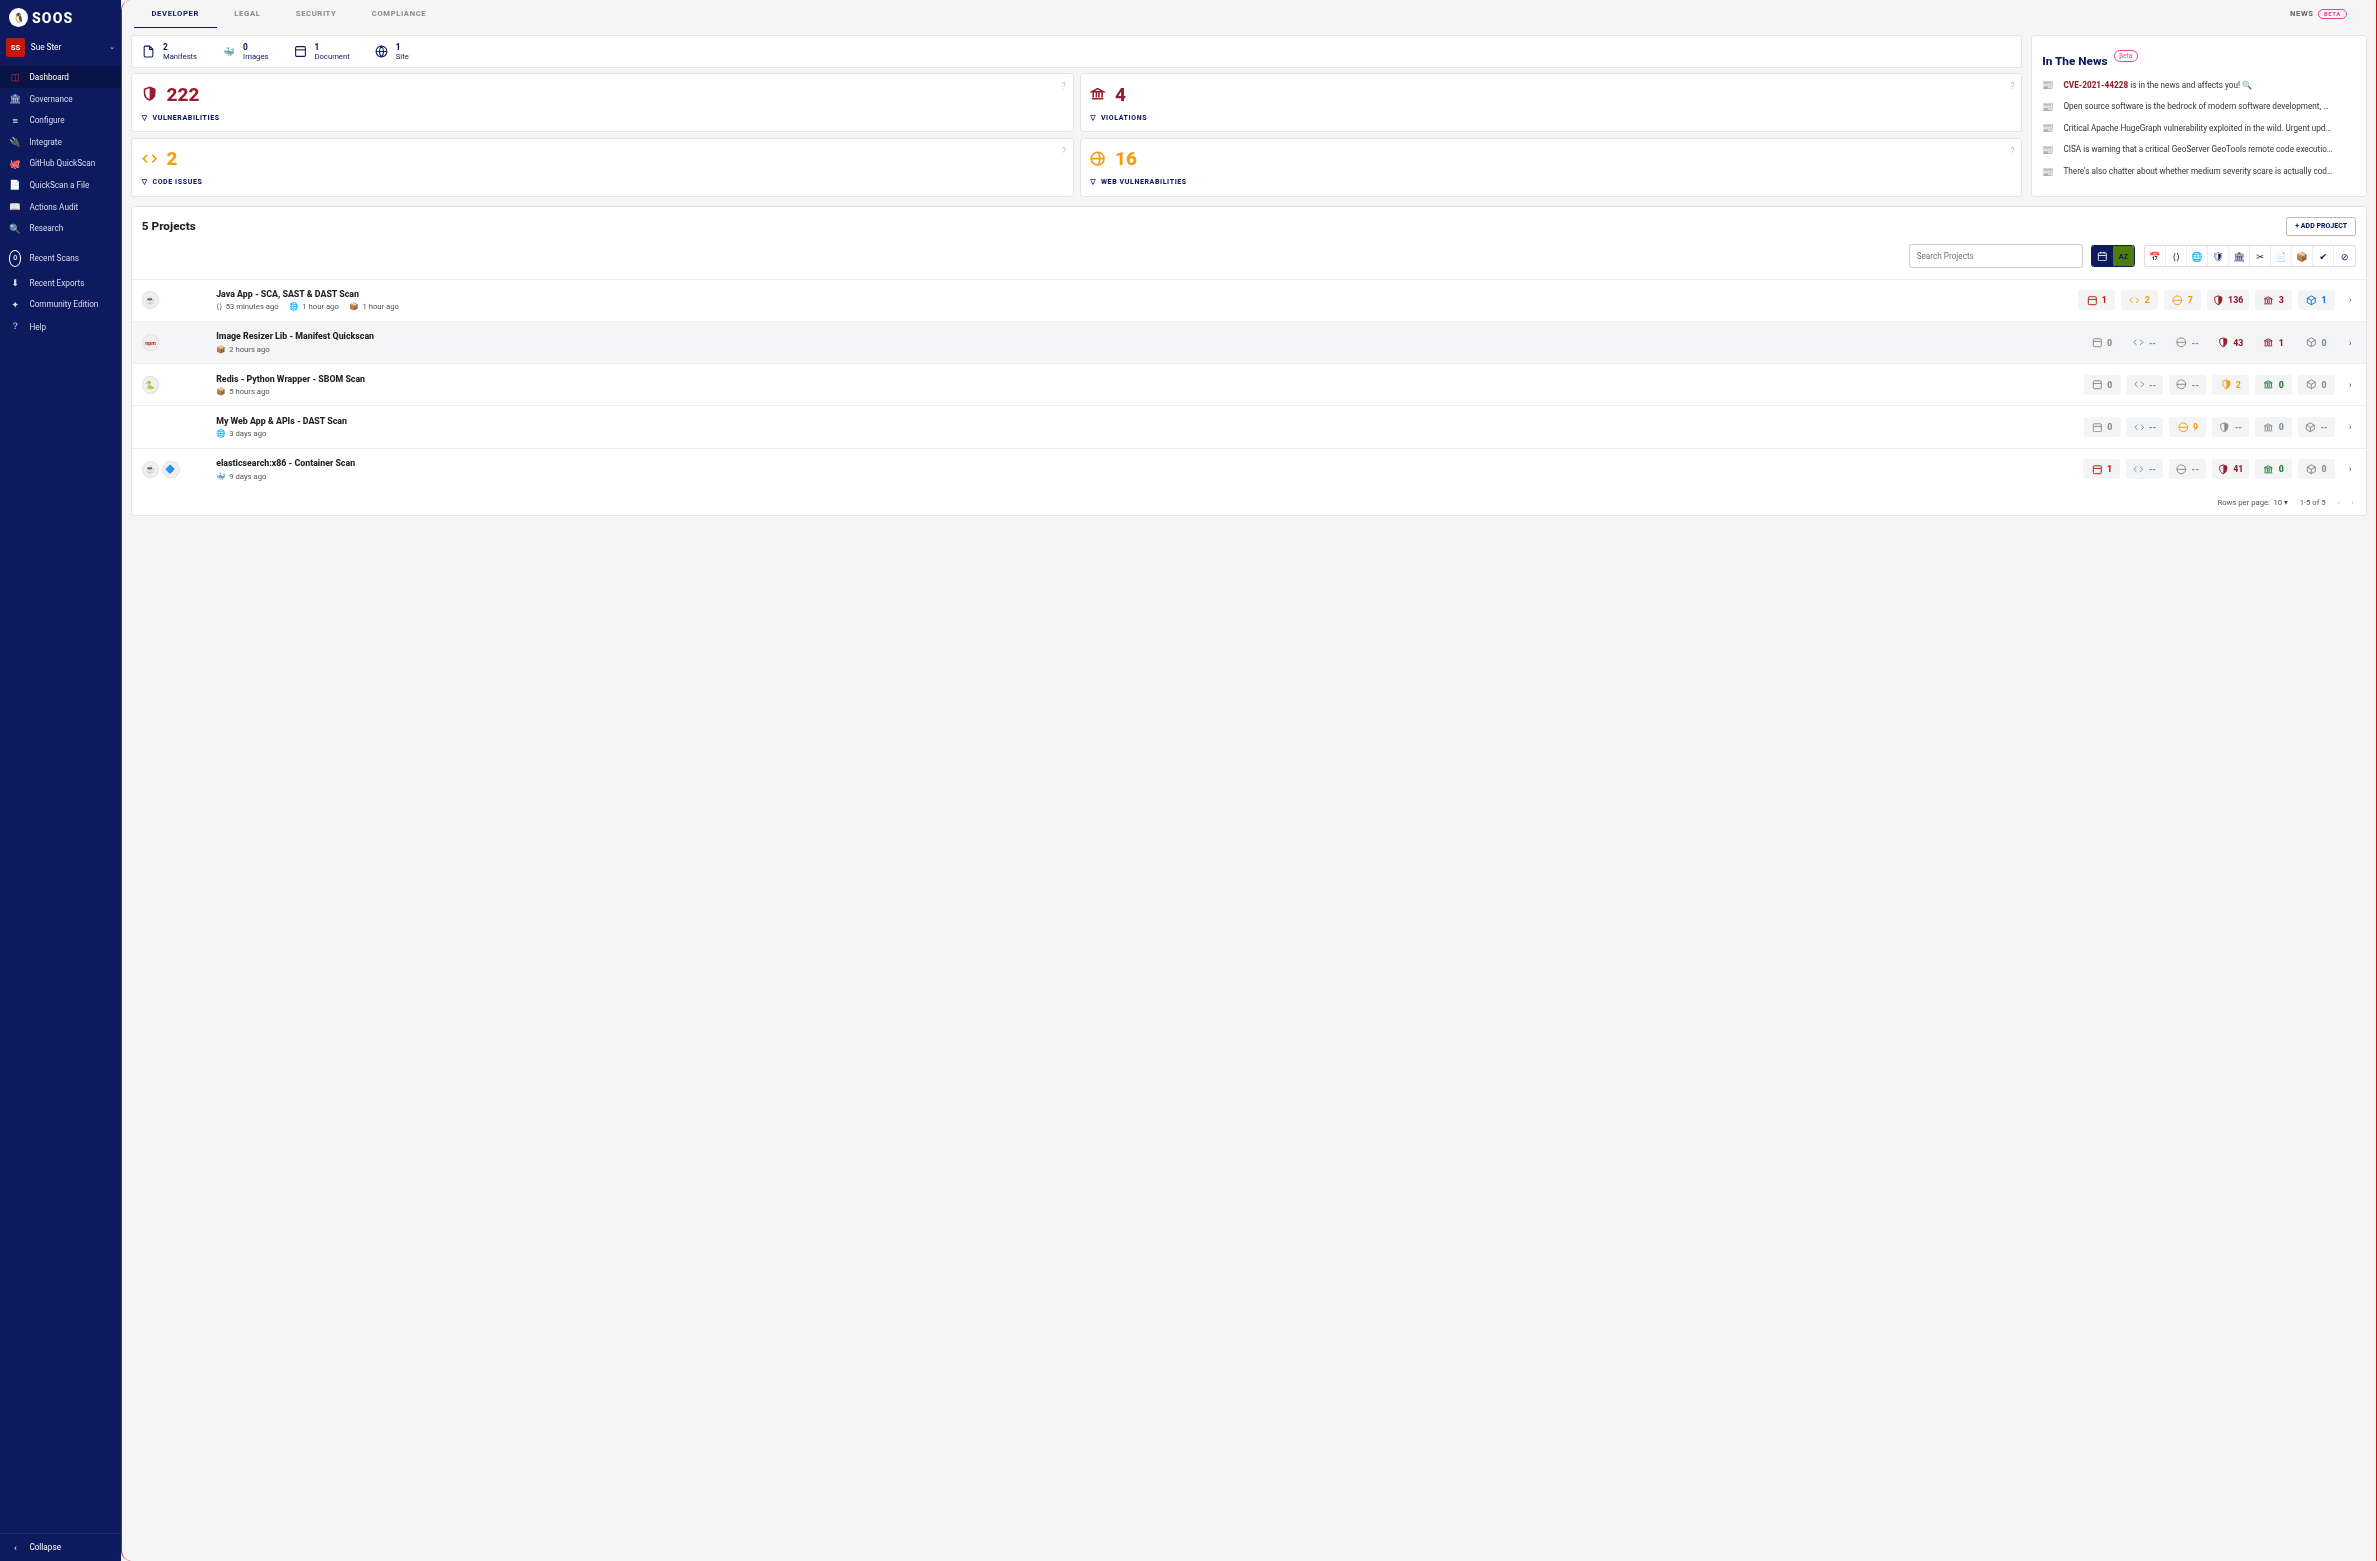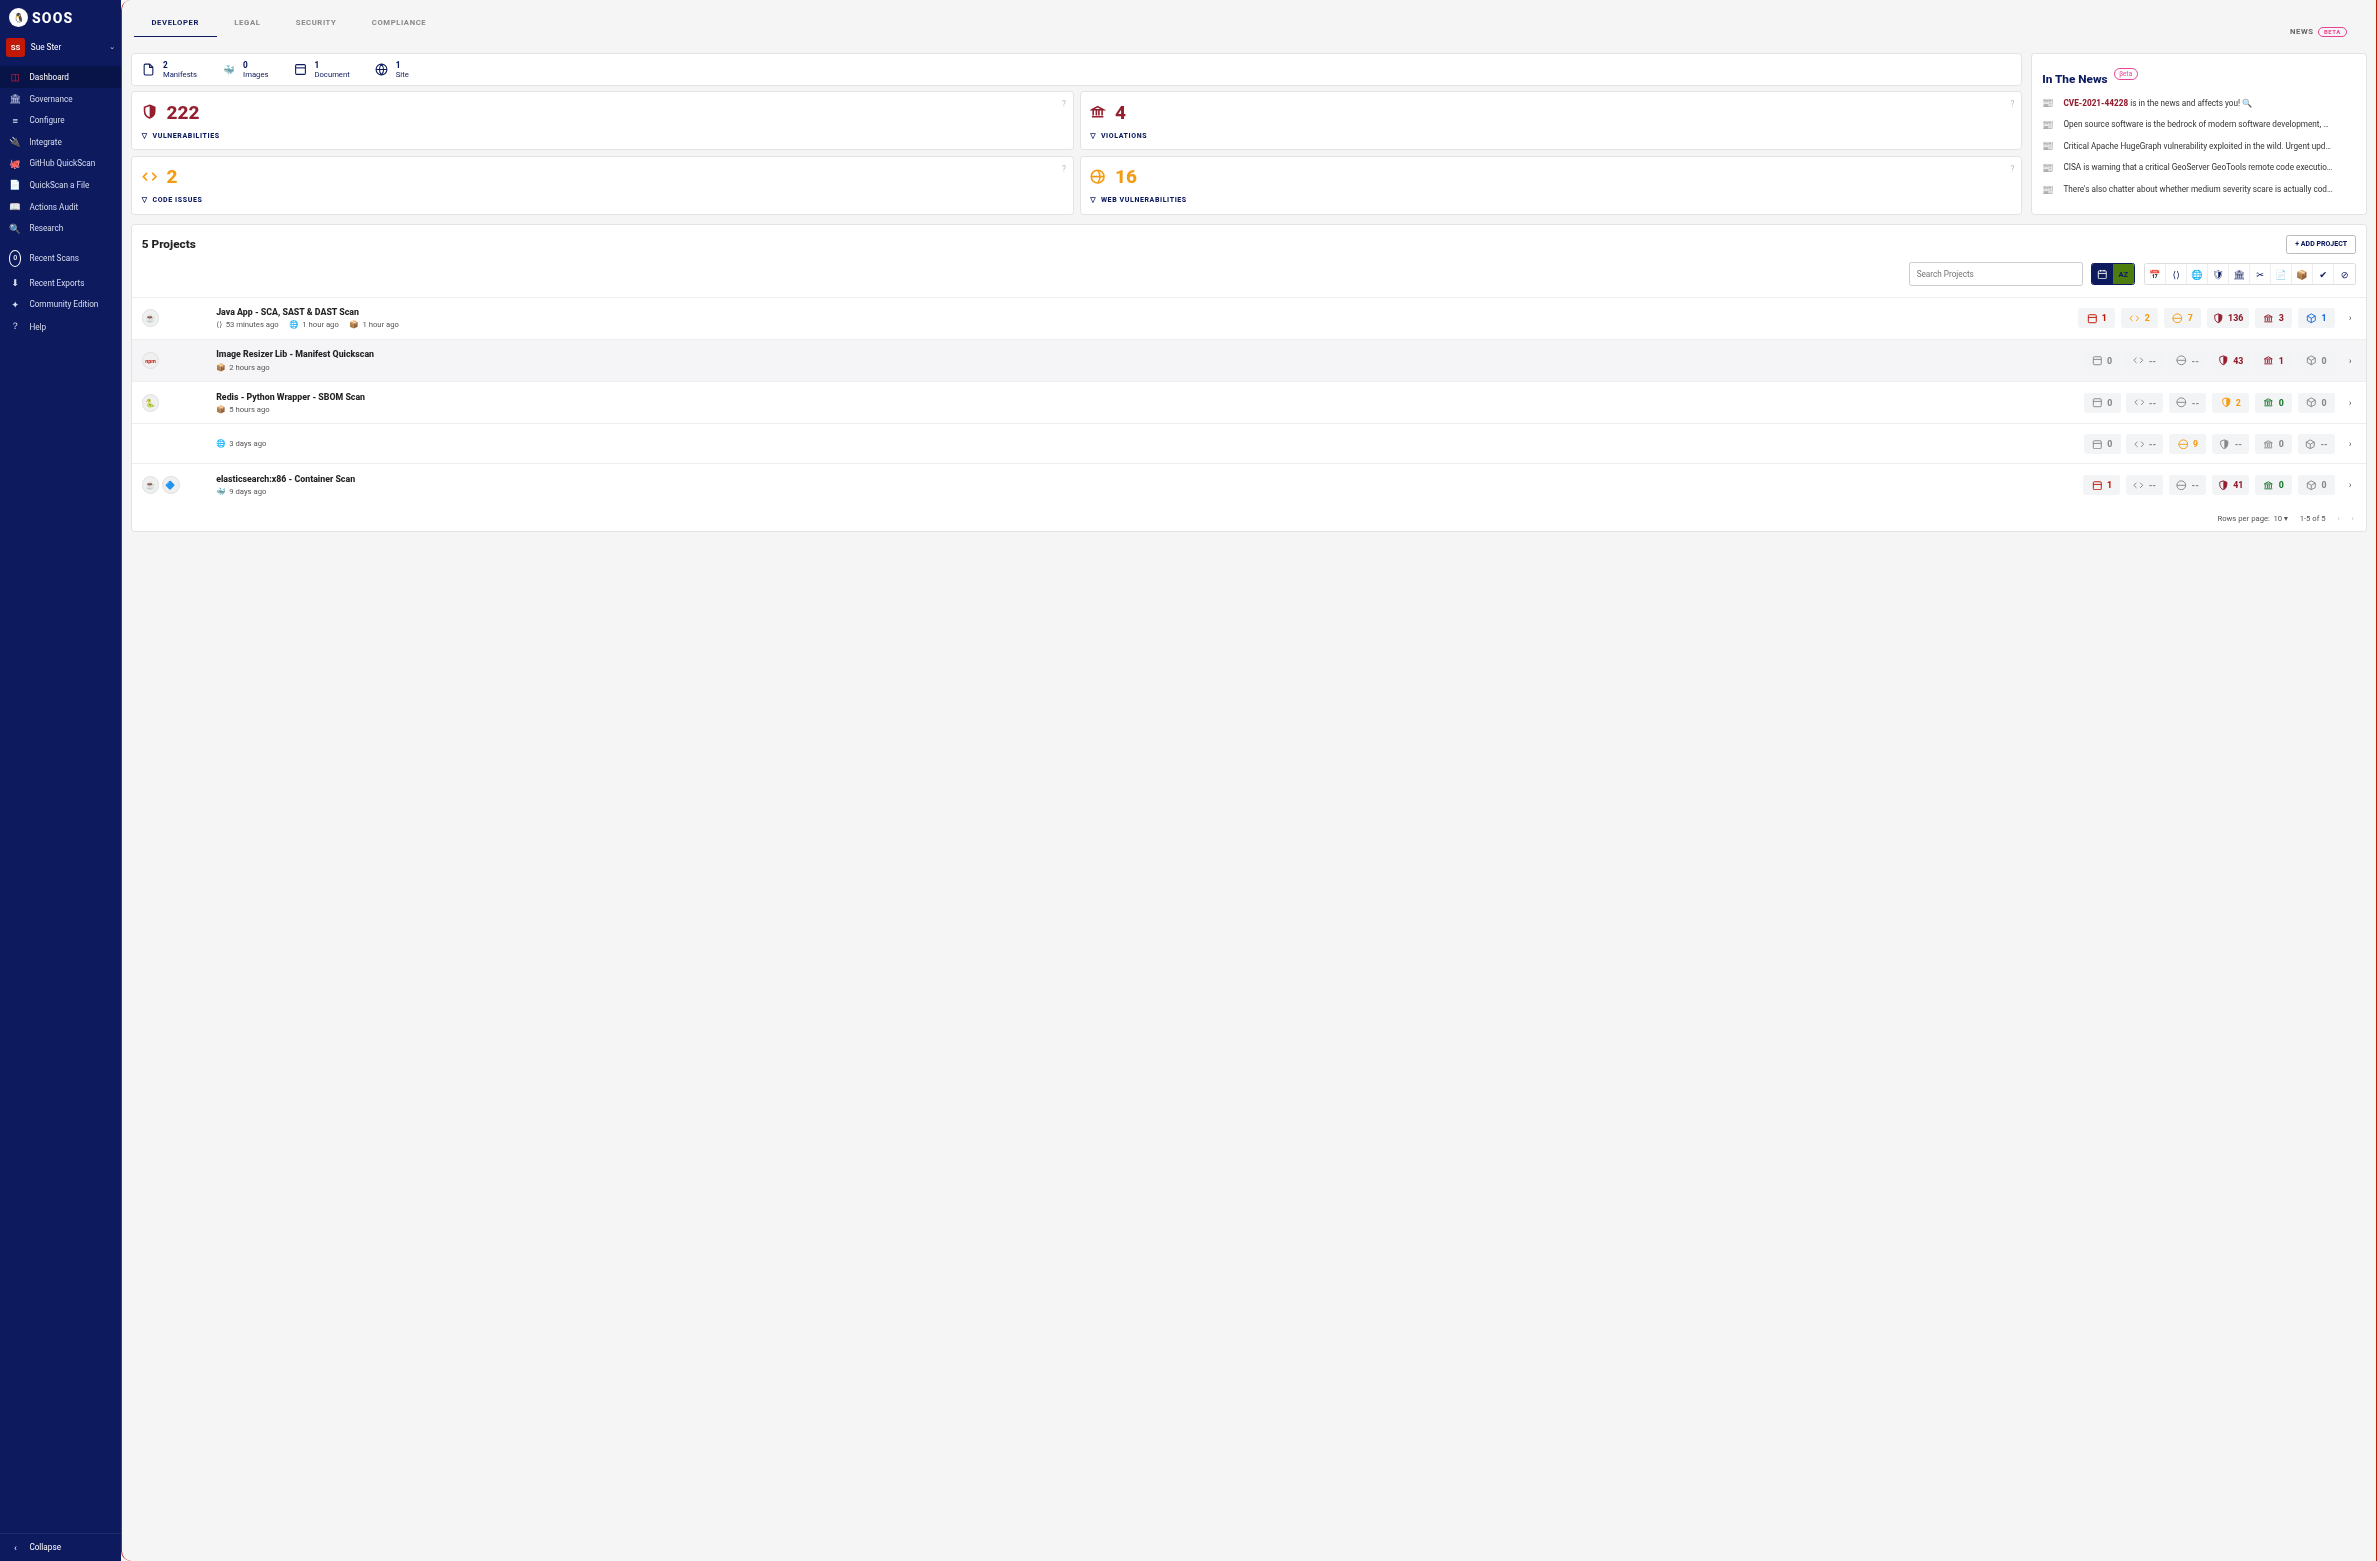--- a/index.html
+++ b/index.html
@@ -16,21 +16,21 @@
 .nav-item { display: flex; align-items: center; gap: 8.2px; padding: 5.3px 9.4px; font-size: 8.2px; cursor: pointer; color: #d8dcf0; }
 .nav-item.active { background: #081348; color: #fff; }
 .nav-item.active .nav-icon { color: #e5262f; }
 .nav-icon { width: 11.8px; display: inline-flex; justify-content: center; font-size: 9.4px; }
 .nav-sep { height: 5.9px; }
 .collapse-row { position: absolute; bottom: 0; left: 0; right: 0; padding: 8.2px 9.4px; display: flex; align-items: center; gap: 8.2px; font-size: 8.2px; cursor: pointer; border-top: 0.6px solid rgba(255,255,255,.08); }
 .main { flex: 1; display: flex; flex-direction: column; overflow-y: auto; border-left: 1.8px solid #c21807; border-radius: 10px; }
 .tabs { display: flex; align-items: center; gap: 0; background: #f5f5f5; padding: 0 11.8px; }
 .tab { padding: 9.4px 17.7px 8.2px; font-size: 7.7px; font-weight: 700; letter-spacing: 0.6px; color: #888; cursor: pointer; border-bottom: 1.8px solid transparent; }
 .tab.active { color: #0d1b5e; border-bottom-color: #0d1b5e; }
-.tab.news { margin-left: auto; color: #666; display:flex; align-items:center; gap:4.7px;margin-top:18px; }
+.tab.news { margin-left: auto; color: #666; display:flex; align-items:center; gap:4.7px; }
 .beta-pill { border: 0.6px solid #e84393; color: #e84393; border-radius: 5.9px; padding: 0.6px 4.7px; font-size: 5.9px; font-weight: 700; }
 .content { padding: 7px 9.4px 9.4px; display: flex; flex-direction: column; gap: 9.4px; }
 .top-row { display: flex; gap: 8.2px; }
 .left-cards { flex: 1; display: flex; flex-direction: column; gap: 5.9px; }
 .summary-strip { background: #fff; border: 0.6px solid #e3e3e3; border-radius: 3.5px; padding: 5.9px 8.2px; display: flex; gap: 23.6px; }
 .summary-item { display: flex; align-items: center; gap: 5.9px; }
 .summary-icon { width: 16.5px; height: 16.5px; display: flex; align-items: center; justify-content: center; color: #0d1b5e; }
 .summary-text .n { font-weight: 800; font-size: 8.2px; color: #0d1b5e; }
 .summary-text .l { font-size: 7.7px; color: #0d1b5e; }
 .card-grid { display: grid; grid-template-columns: 1fr 1fr; gap: 5.9px; }
@@ -550,20 +550,21 @@
                   </svg>
                 </span>
                 <span>0</span>
               </span>
             </div>
             <span class="row-chev">›</span>
           </div>
           <div class="project-row">
             <div class="proj-icon-wrap"></div>
             <div class="proj-main">
+              <div class="proj-name">My Web App &amp; APIs - DAST Scan</div>
               <div class="proj-meta">
                 <span class="proj-meta-item"><span>🌐</span>3 days ago</span>
               </div>
             </div>
             <div class="proj-stats">
               <span class="pstat ps-grey">
                 <span>
                   <svg width="10.6" height="10.6" viewBox="0 0 24 24" fill="none" stroke="currentColor" stroke-width="2.2">
                     <rect x="3" y="4" width="18" height="18" rx="2"></rect>
                     <line x1="3" y1="10" x2="21" y2="10"></line>

